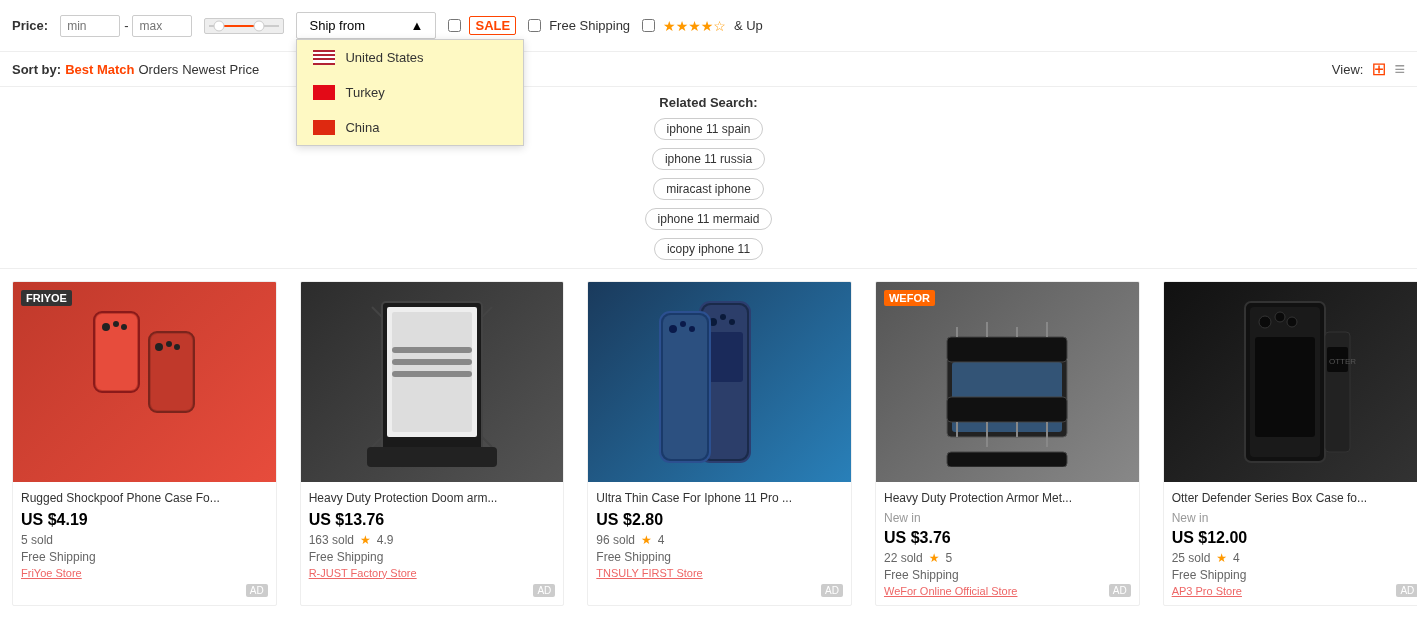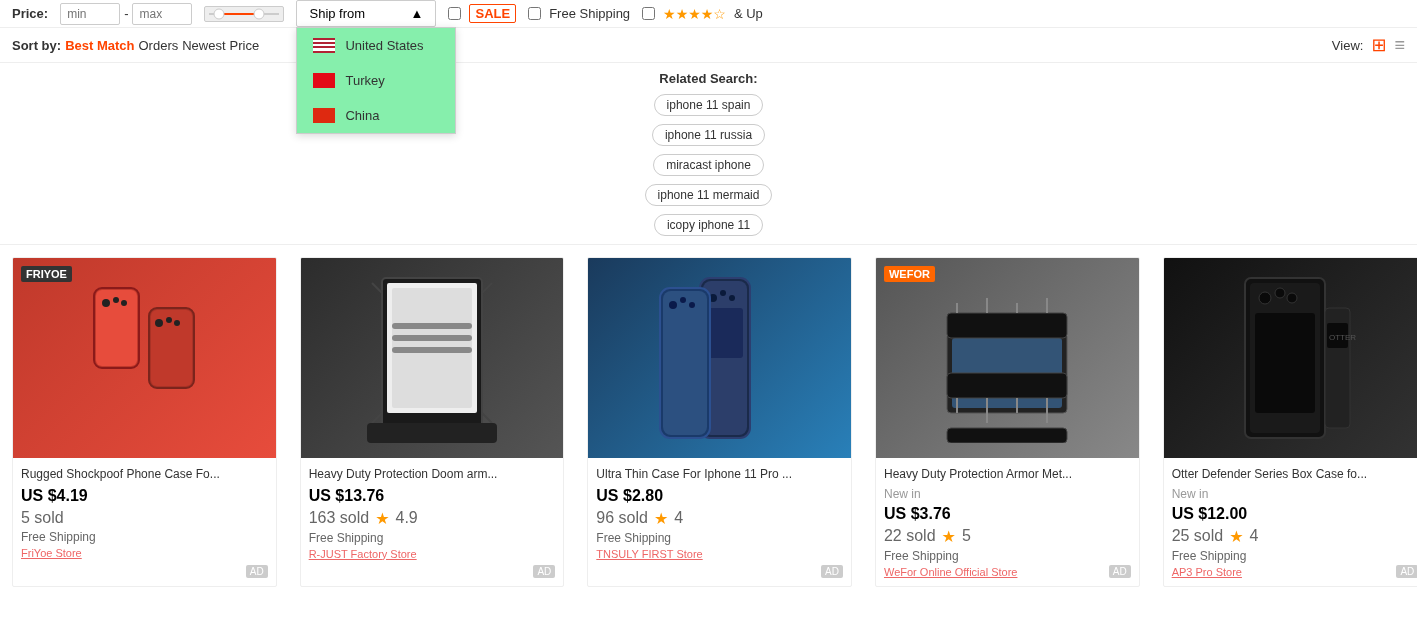--- a/index.html
+++ b/index.html
@@ -1,21 +1,21 @@
 <!DOCTYPE html>
 <html><head>
   <meta charset="utf-8">
   <style>
     * { box-sizing: border-box; margin: 0; padding: 0; }
     body { font-family: Arial, sans-serif; font-size: 13px; background: #fff; color: #333; overflow-x: hidden; }
 
     .filter-bar {
       display: flex;
       align-items: center;
-      padding: 0 12px;
+      padding: 12px 12px;
       border-bottom: 1px solid #eee;
       gap: 12px;
       flex-wrap: wrap;
       position: relative;
     }
 
     .price-label { font-weight: bold; font-size: 13px; }
     .price-inputs { display: flex; align-items: center; gap: 4px; }
     .price-input {
       width: 60px; border: 1px solid #ccc; padding: 3px 6px;
@@ -29,22 +29,22 @@
     .ship-from-dropdown {
       position: relative;
     }
     .ship-from-btn {
       border: 1px solid #ccc; padding: 5px 12px; background: #fff;
       cursor: pointer; font-size: 13px; display: flex; align-items: center;
       gap: 6px; min-width: 140px; justify-content: space-between;
       border-radius: 2px;
     }
     .ship-from-menu {
-      position: absolute; top: 100%; left: 0; background: #86efac;
-      border: 1px solid #ccc; z-index: 100; width: 160px;
+      position: absolute; top: 100%; left: 0; background: #fef9c3;
+      border: 1px solid #ccc; z-index: 100; width: 228px;
       box-shadow: 0 2px 8px rgba(0,0,0,0.15);
     }
     .ship-from-menu-item {
       display: flex; align-items: center; gap: 10px;
       padding: 10px 16px; cursor: pointer; font-size: 13px;
     }
     .flag { width: 22px; height: 15px; display: inline-block; }
 
     .filter-checkbox-group { display: flex; align-items: center; gap: 8px; }
     .sale-badge { color: #ff4400; font-weight: bold; font-size: 13px; border: 1px solid #ff4400; padding: 1px 5px; border-radius: 2px; }
@@ -93,21 +93,21 @@
       position: absolute; top: 8px; left: 8px;
       background: #333; color: #fff; font-size: 11px;
       padding: 2px 5px; border-radius: 2px; font-weight: bold;
     }
     .product-badge.wefor { background: #ff6600; }
 
     .product-info { padding: 8px; }
     .product-title { font-size: 12px; color: #333; line-height: 1.4; margin-bottom: 4px; }
     .product-new-in { font-size: 12px; color: #999; margin-bottom: 4px; }
     .product-price { font-size: 16px; font-weight: bold; color: #000; margin-bottom: 4px; }
-    .product-sold-row { display: flex; align-items: flex-start; gap: 6px; font-size: 16px; color: #666; margin-bottom: 3px; }
+    .product-sold-row { display: flex; align-items: flex-start; gap: 6px; font-size: 12px; color: #666; margin-bottom: 3px; }
     .star-icon { color: #ff9900; }
     .product-shipping { font-size: 12px; color: #666; margin-bottom: 3px; }
     .product-store { font-size: 11px; color: #e66; text-decoration: underline; }
     .ad-badge {
       position: absolute; bottom: 8px; right: 8px;
       background: #ccc; color: #fff; font-size: 10px;
       padding: 1px 4px; border-radius: 2px;
     }
 
     

